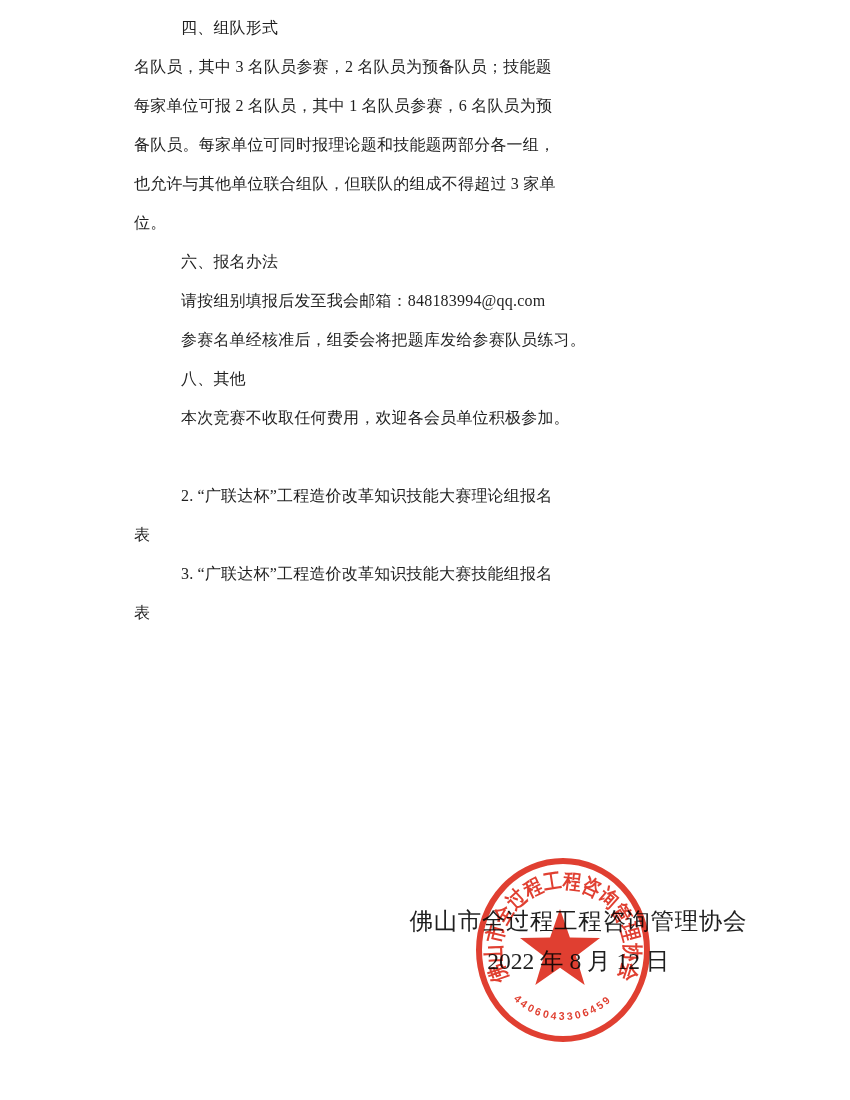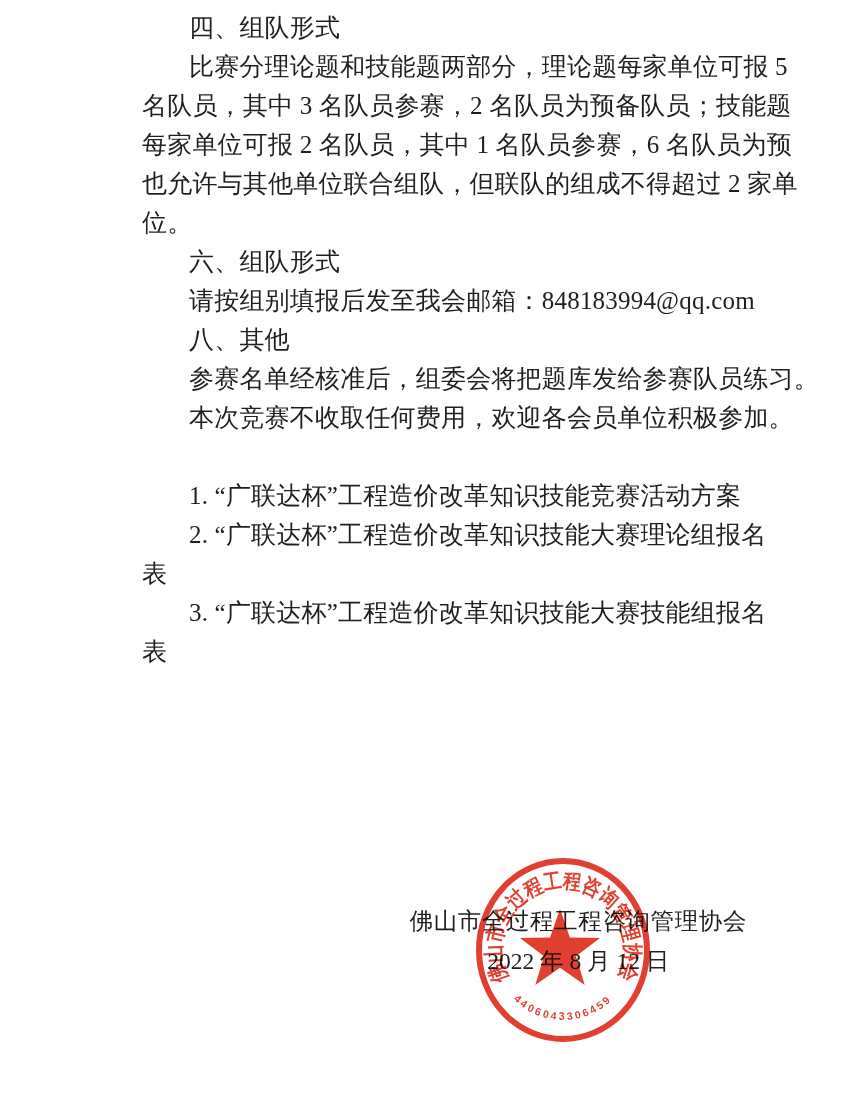--- a/index.html
+++ b/index.html
@@ -8,22 +8,22 @@
     background:#ffffff;
     position:relative;
     overflow:hidden;
     font-family:"Liberation Serif","DejaVu Serif",serif;
     color:#1f1f1f;
   }
   .doc {
     position:absolute; left:134px; top:8px; width:622px;
   }
   .line {
-    font-size:25px; line-height:39px; height:39px;
-    white-space:pre; letter-spacing:0.2px;margin-left:8px;
+    font-size:16px; line-height:39px; height:39px;
+    white-space:pre; letter-spacing:0.2px;
   }
   .indent { padding-left:47px; }
   .signature {
     position:absolute; top:901px; right:103px; text-align:center;
   }
   .sig-org { font-size:23.5px; line-height:40px; letter-spacing:0.6px; }
   .sig-date { font-size:23.5px; line-height:40px; }
   .seal {
     position:absolute; left:463px; top:853px;
     mix-blend-mode:multiply; opacity:0.9;
@@ -36,32 +36,31 @@
     font-family:"Liberation Sans","DejaVu Sans",sans-serif;
     font-weight:bold; font-size:10.5px; fill:#dd2a1a;
     letter-spacing:2.6px;
   }
 </style>
 </head>
 <body>
 
 <div class="doc">
   <div class="line indent">四、组队形式</div>
-  <div class="line indent">比赛分理论题和技能题两部分，理论题每家单位可报 5</div>
   <div class="line">名队员，其中 3 名队员参赛，2 名队员为预备队员；技能题</div>
   <div class="line">每家单位可报 2 名队员，其中 1 名队员参赛，6 名队员为预</div>
-  <div class="line">也允许与其他单位联合组队，但联队的组成不得超过 2 家单</div>
+  <div class="line">备队员。每家单位可同时报理论题和技能题两部分各一组，</div>
+  <div class="line">也允许与其他单位联合组队，但联队的组成不得超过 3 家单</div>
   <div class="line">位。</div>
-  <div class="line indent">六、组队形式</div>
+  <div class="line indent">六、报名办法</div>
   <div class="line indent">请按组别填报后发至我会邮箱：848183994@qq.com</div>
+  <div class="line indent">参赛名单经核准后，组委会将把题库发给参赛队员练习。</div>
   <div class="line indent">八、其他</div>
-  <div class="line indent">参赛名单经核准后，组委会将把题库发给参赛队员练习。</div>
   <div class="line indent">本次竞赛不收取任何费用，欢迎各会员单位积极参加。</div>
   <div class="line"></div>
-  <div class="line indent">1. “广联达杯”工程造价改革知识技能竞赛活动方案</div>
   <div class="line indent">2. “广联达杯”工程造价改革知识技能大赛理论组报名</div>
   <div class="line">表</div>
   <div class="line indent">3. “广联达杯”工程造价改革知识技能大赛技能组报名</div>
   <div class="line">表</div>
 </div>
 
 <div class="signature">
   <div class="sig-org">佛山市全过程工程咨询管理协会</div>
   <div class="sig-date">2022 年 8 月 12 日</div>
 </div>

